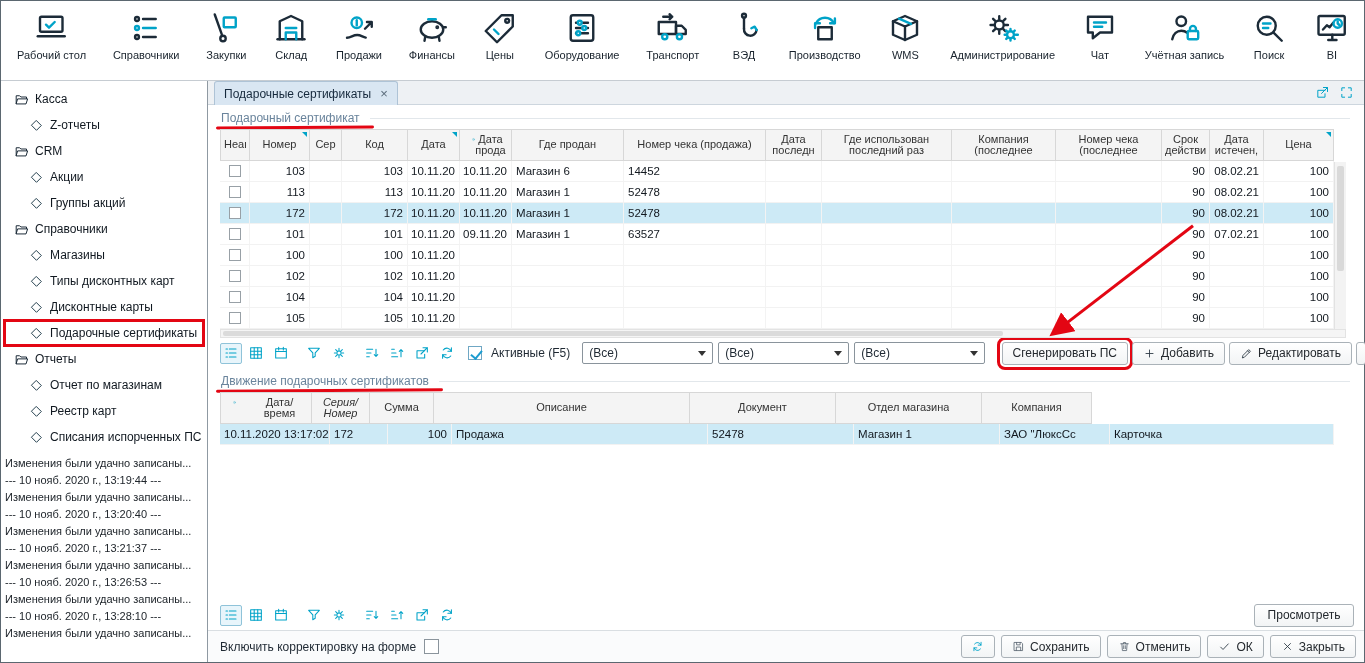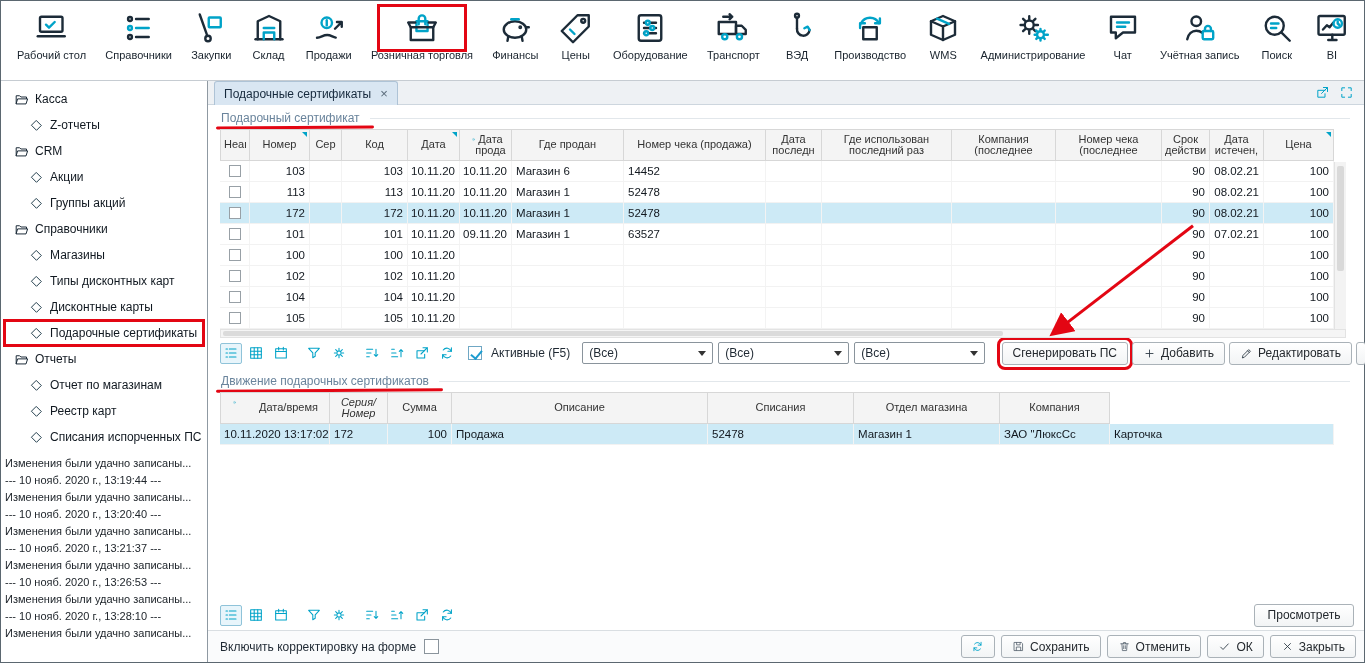--- a/index.html
+++ b/index.html
@@ -166,33 +166,20 @@
                 <path d="M10.5 6.8v3.4"></path>
               </g>
               <path d="M16 12.5l4.5-4.5m0 0h-3.2m3.2 0v3.2"></path>
             </svg>
           </span></div>
         <div class="tb-label">Продажи</div>
       </div>
       <div class="tb-item">
         <div class="tb-icon"><span class="icon">
             <svg viewBox="0 0 24 24" fill="none" stroke="currentColor" stroke-width="1.6" stroke-linecap="round" stroke-linejoin="round">
-              <g stroke="#00a3c8">
-                <path d="M9.8 9.5V5.8a2.2 2.2 0 014.4 0v3.7"></path>
-                <rect x="8.3" y="7.5" width="7.4" height="6.5"></rect>
-              </g>
-              <path d="M4.5 11.5h15V20h-15z"></path>
-              <path d="M4.5 11.5L2.8 8.3h4.7M19.5 11.5l1.7-3.2h-4.7"></path>
-            </svg>
-          </span><div class="ann-box"></div></div>
-        <div class="tb-label">Розничная торговля</div>
-      </div>
-      <div class="tb-item">
-        <div class="tb-icon"><span class="icon">
-            <svg viewBox="0 0 24 24" fill="none" stroke="currentColor" stroke-width="1.6" stroke-linecap="round" stroke-linejoin="round">
               <ellipse cx="12" cy="13" rx="7.5" ry="5.5"></ellipse>
               <path d="M7.5 17.8L7 20.5M16.5 17.8l.5 2.7M19.4 11.5h1.8"></path>
               <circle cx="15.5" cy="11.5" r=".5" fill="currentColor"></circle>
               <g stroke="#00a3c8">
                 <path d="M9.5 6.2h5"></path>
               </g>
             </svg>
           </span></div>
         <div class="tb-label">Финансы</div>
       </div>
@@ -808,40 +795,40 @@
         <button class="btn sliver"></button>
       </div>
 
       <div class="section-hdr">
         <span class="section-title annotated">Движение подарочных сертификатов</span>
         <span class="rule"></span>
       </div>
 
       <div class="grid move-grid">
           <div class="g-head">
-            <div class="g-hcell has-sort" style="width: 110px; padding-left: 20px;">
+            <div class="g-hcell has-sort" style="width: 92px; padding-left: 20px;">
               <span class="icon sort-ic">
                 <svg viewBox="0 0 24 24" fill="none" stroke="currentColor" stroke-width="1.6" stroke-linecap="round" stroke-linejoin="round">
                   <circle cx="12" cy="12" r="8.8"></circle>
                   <path d="M12 16.8V7.6m0 0L8.4 11.2M12 7.6l3.6 3.6"></path>
                 </svg>
               </span>
               <span>Дата/время</span>
             </div>
             <div class="g-hcell" style="width: 58px; font-style: italic;">
               <span>Серия/ Номер</span>
             </div>
             <div class="g-hcell" style="width: 64px;">
               <span>Сумма</span>
             </div>
             <div class="g-hcell" style="width: 256px;">
               <span>Описание</span>
             </div>
             <div class="g-hcell" style="width: 146px;">
-              <span>Списания</span>
+              <span>Документ</span>
             </div>
             <div class="g-hcell" style="width: 146px;">
               <span>Отдел магазина</span>
             </div>
             <div class="g-hcell" style="width: 110px;">
               <span>Компания</span>
             </div>
           </div>
           <div class="g-body">
             <div class="g-row selected">

